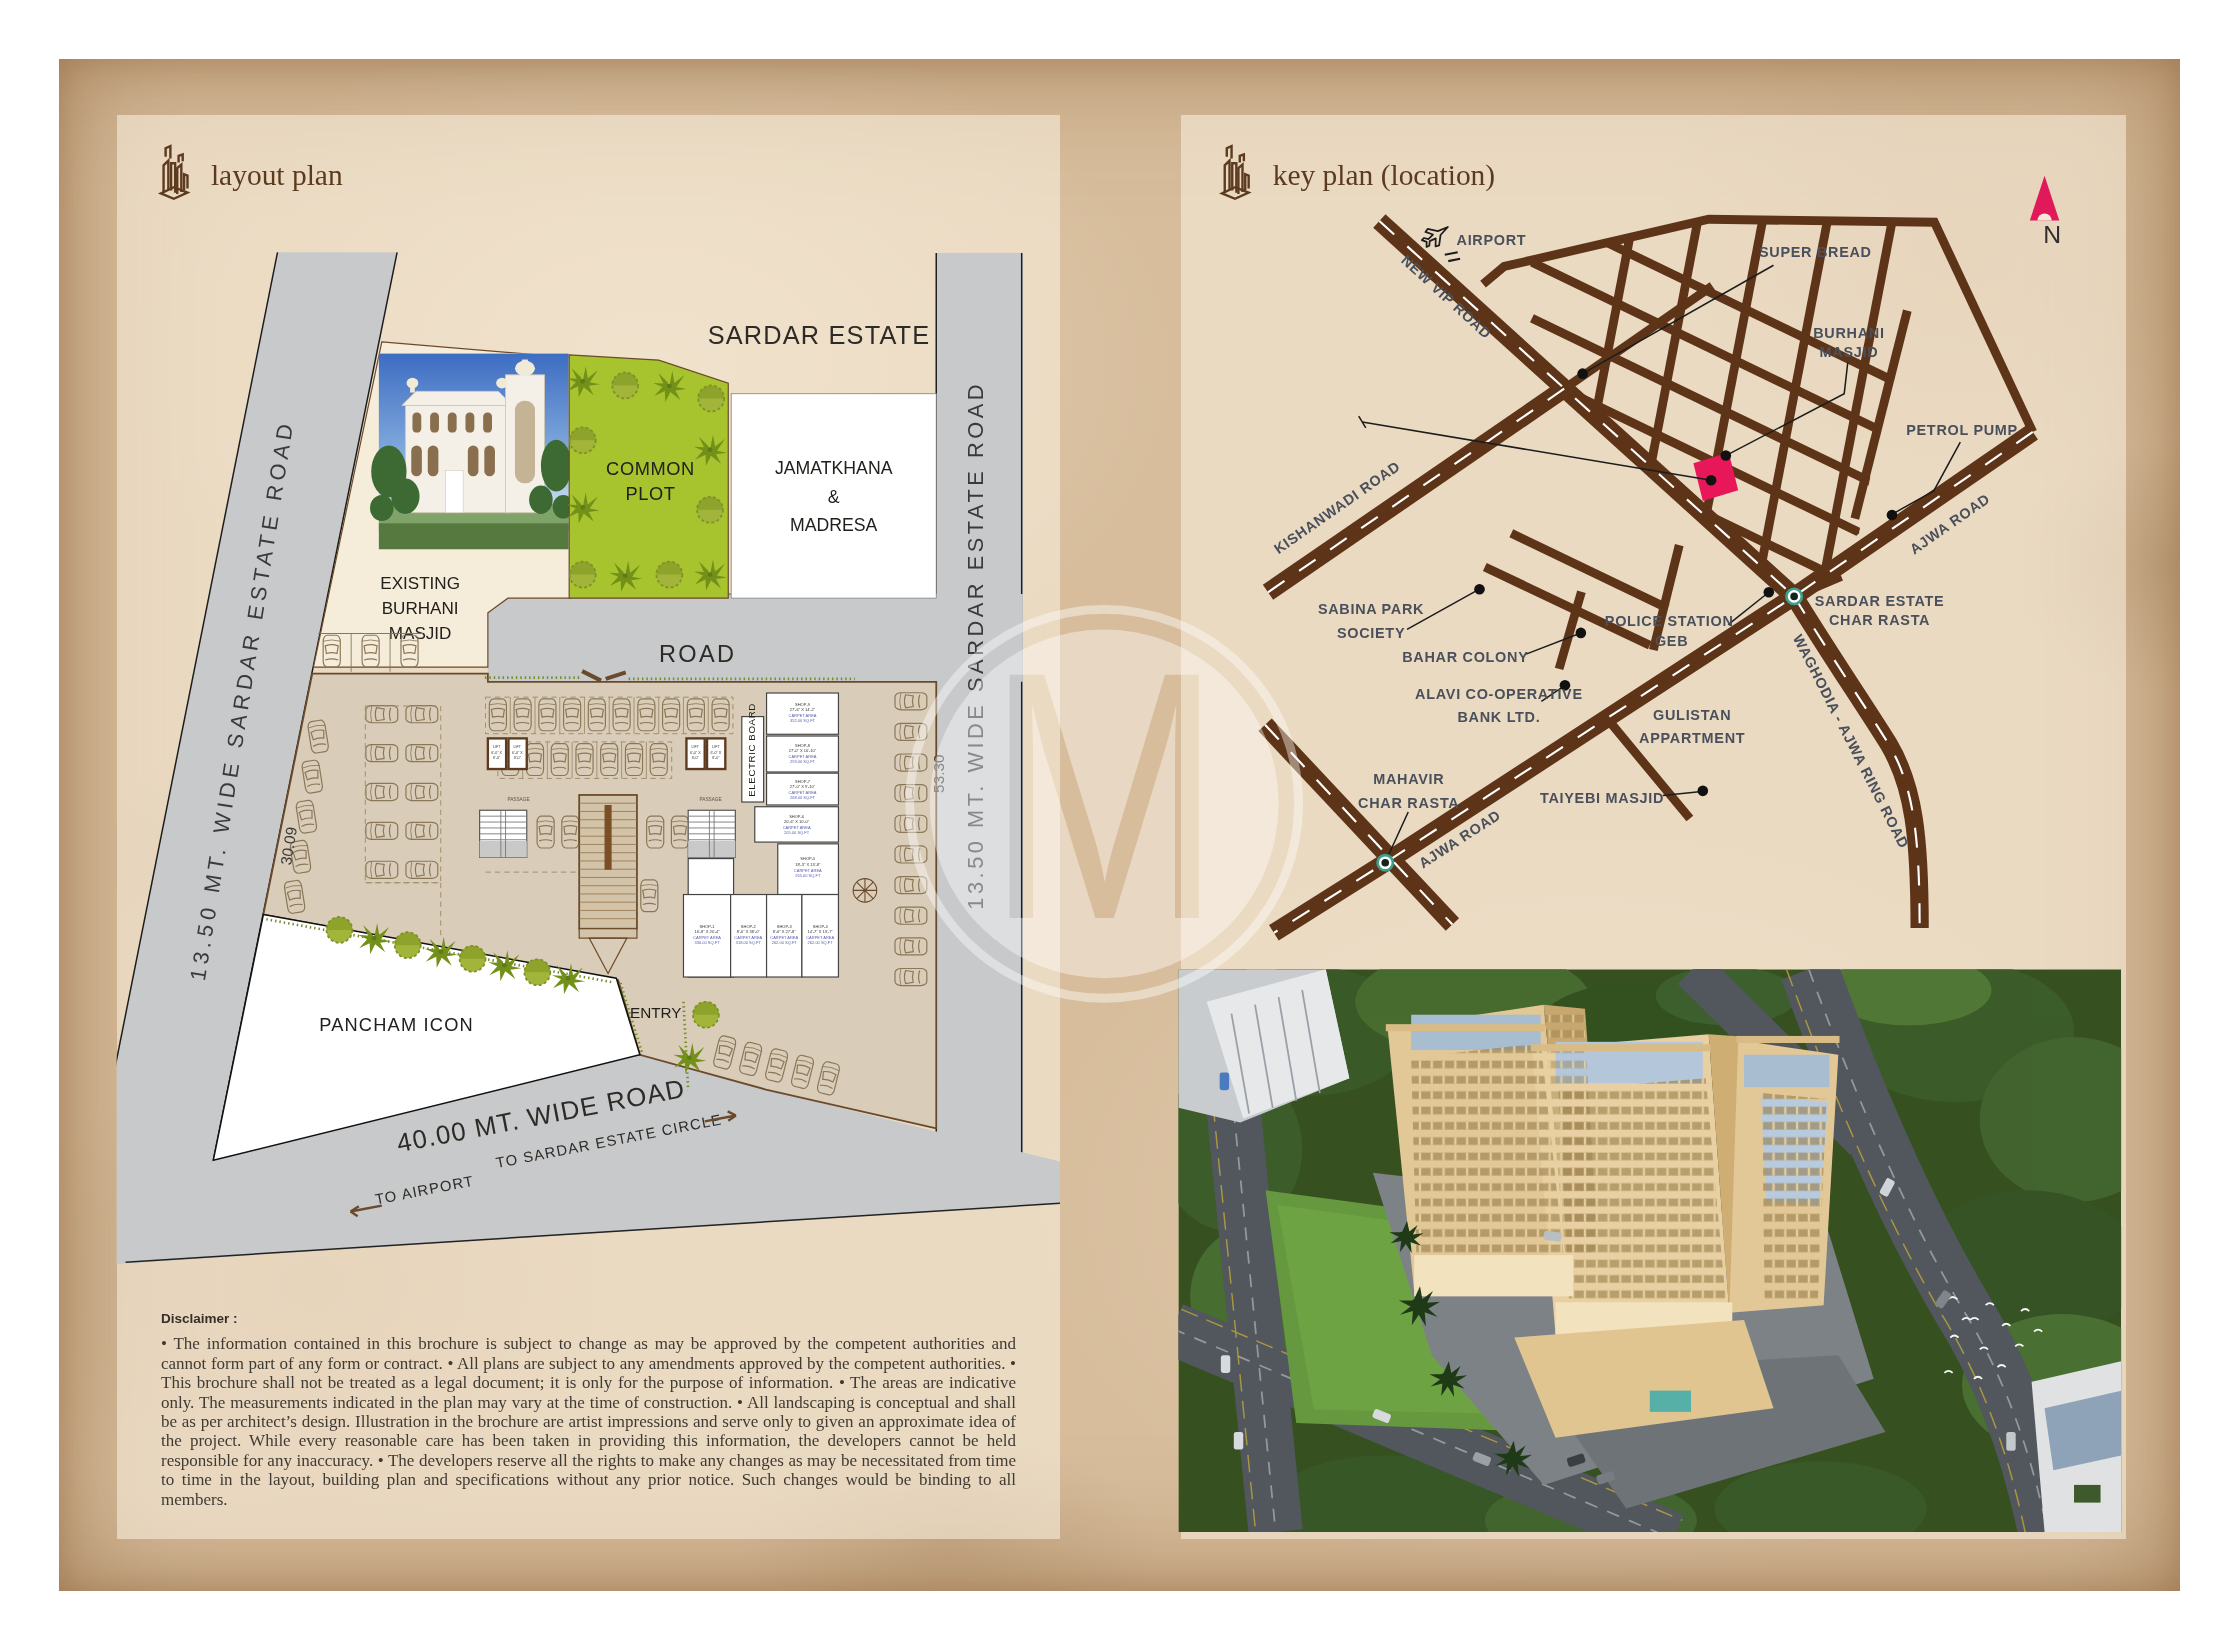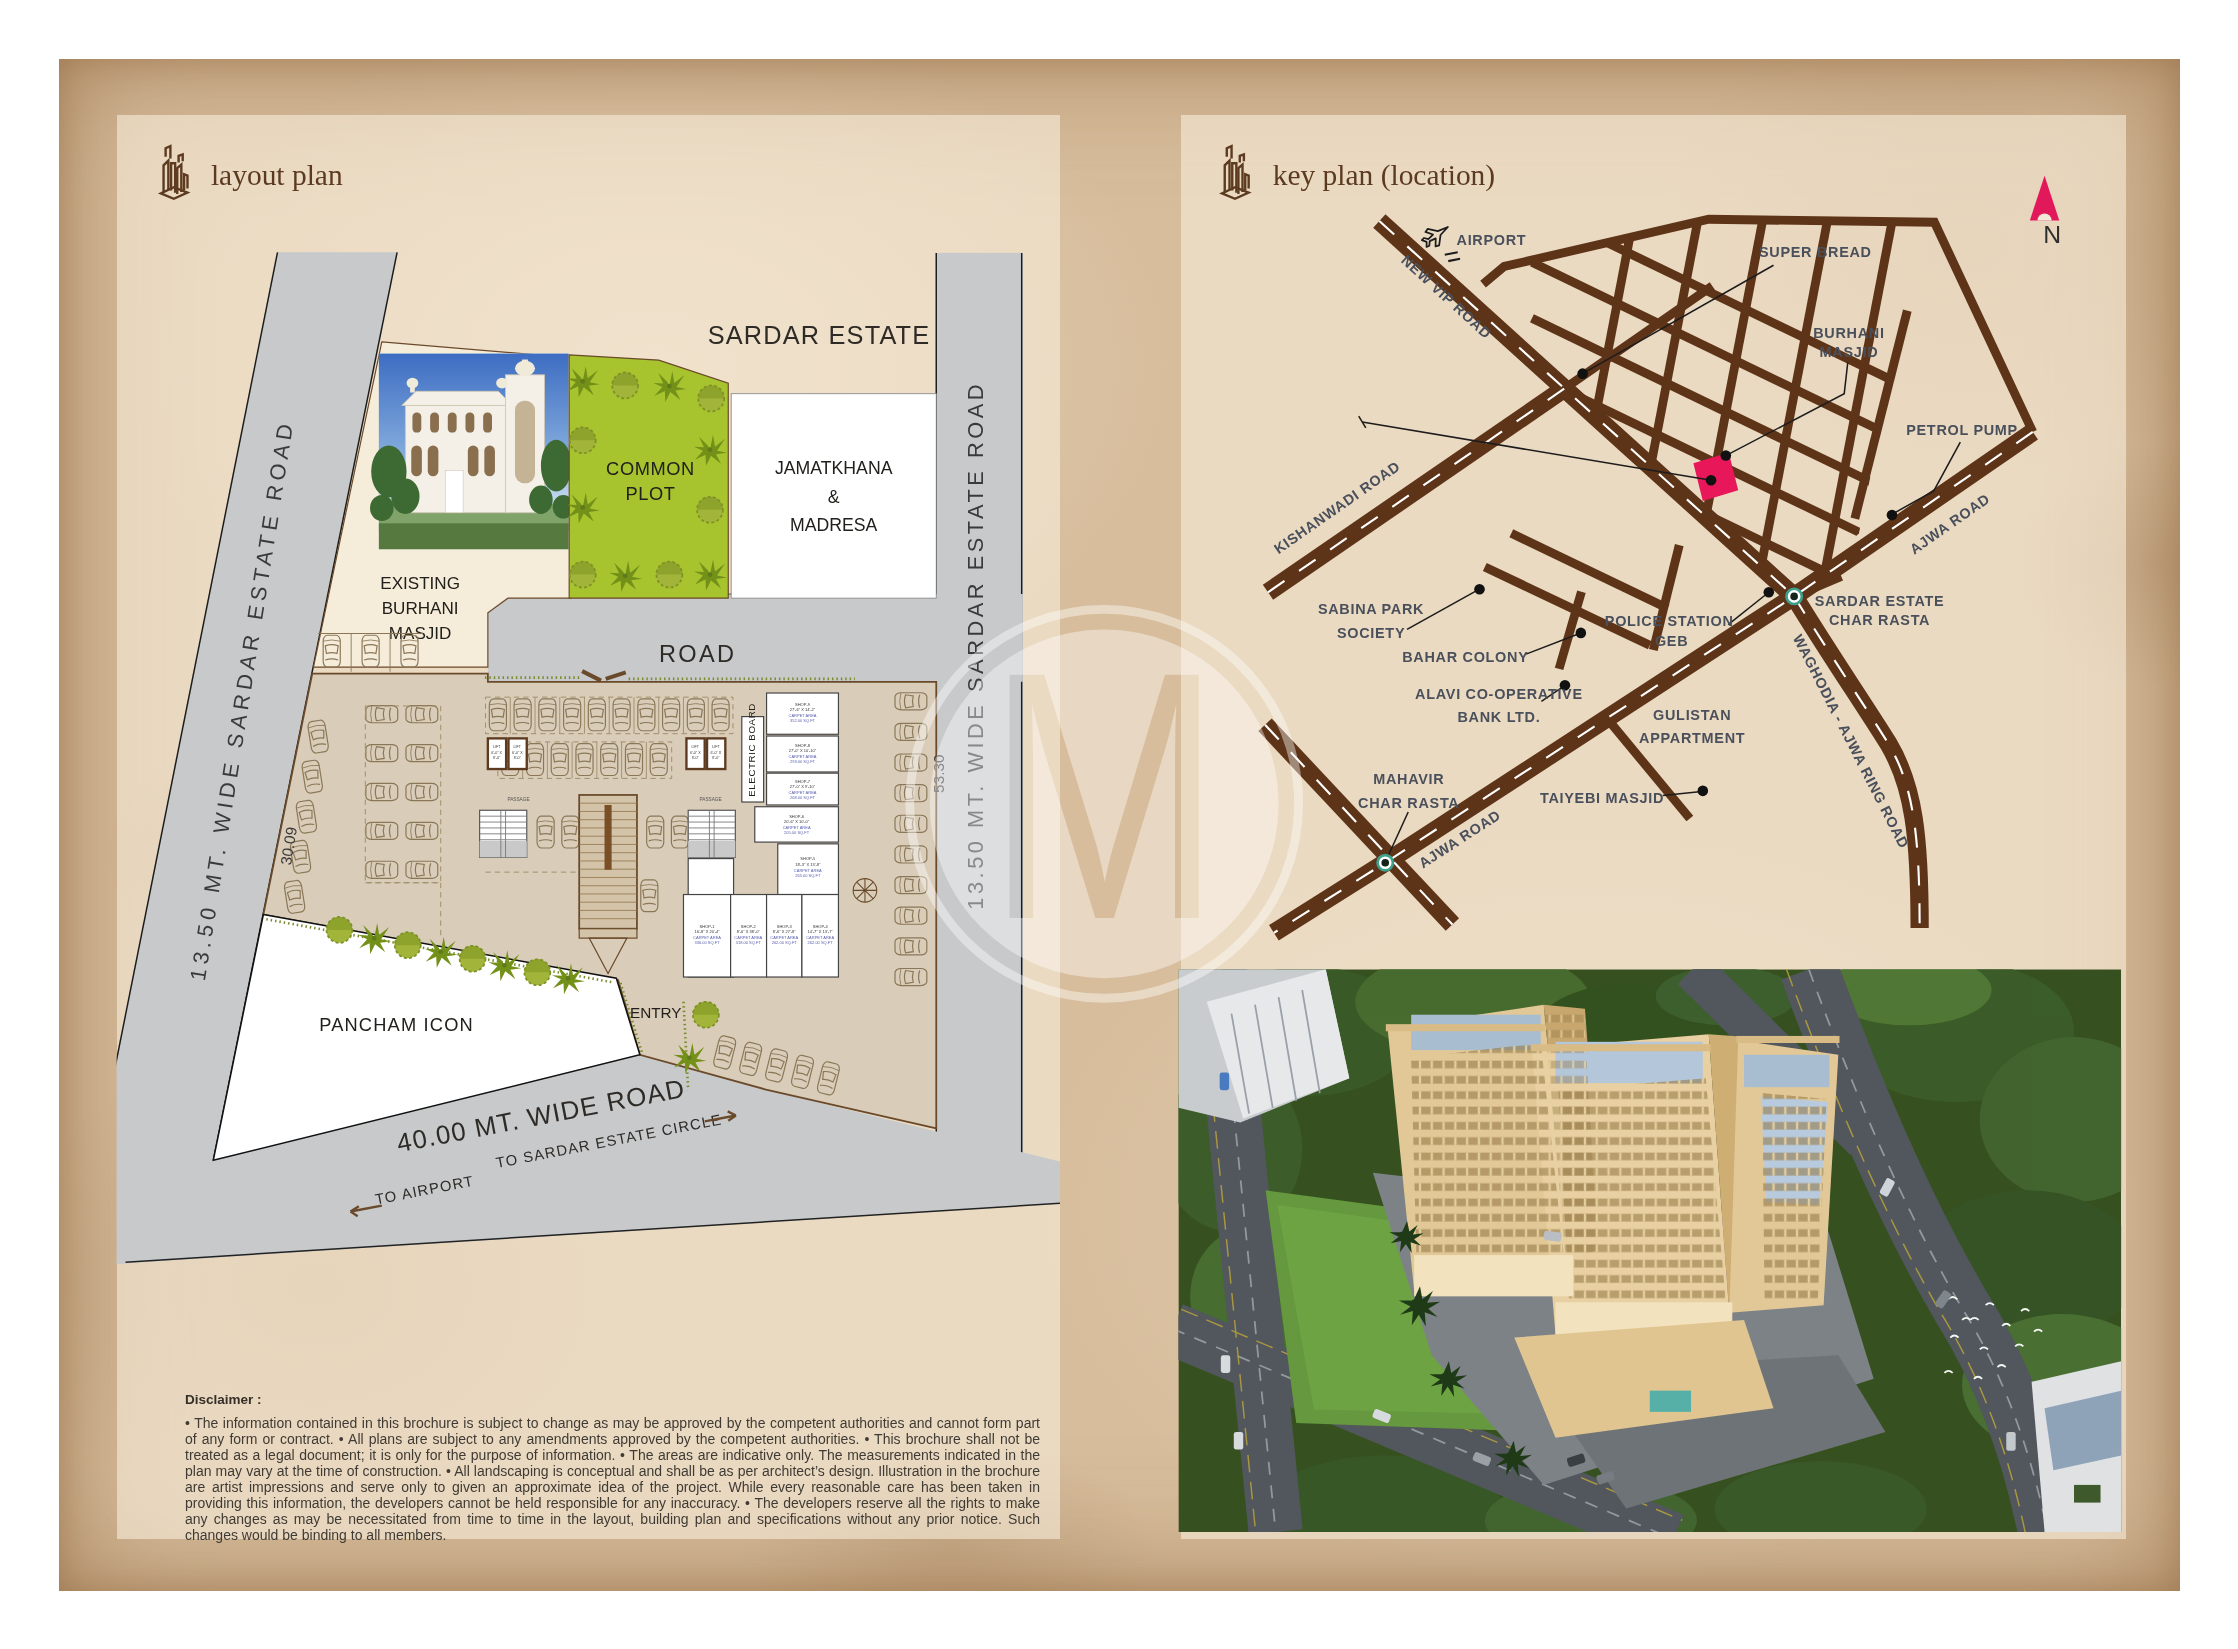--- a/index.html
+++ b/index.html
@@ -11,23 +11,23 @@
       radial-gradient(530px 412px at 90% 12%, rgba(140,95,45,0.12), rgba(140,95,45,0) 60%),
       radial-gradient(236px 177px at 10% 52%, rgba(120,80,40,0.18), rgba(120,80,40,0) 70%),
       radial-gradient(295px 153px at 42% 97%, rgba(120,80,40,0.15), rgba(120,80,40,0) 70%),
       radial-gradient(212px 177px at 99% 33%, rgba(120,80,40,0.14), rgba(120,80,40,0) 70%),
       #d7bd9c;
     box-shadow: inset 0 0 130px rgba(125,80,35,0.5), inset 0 0 35px rgba(125,80,35,0.35);}
   .panel{position:absolute;background:rgba(252,242,226,0.55);}
   #pL{left:117px;top:115px;width:943px;height:1424px;}
   #pR{left:1181px;top:115px;width:945px;height:1424px;}
   #art{position:absolute;left:0;top:0;width:2239px;height:1650px;}
-  #disc{position:absolute;left:161px;top:1392px;width:855px;color:#3f3b34;margin-left:24px;}
+  #disc{position:absolute;left:161px;top:1311px;width:855px;color:#3f3b34;}
   #disc h3{font-size:13.5px;margin:0 0 8.2px 0;color:#343028;}
-  #disc p{font-size:14px;line-height:1.145;margin:0;text-align:justify;}
+  #disc p{font-size:17px;line-height:1.145;margin:0;text-align:justify;font-family:Liberation Serif, serif;}
 </style>
 </head>
 <body>
 <div id="page"></div>
 <div class="panel" id="pL"></div>
 <div class="panel" id="pR"></div>
 <svg id="art" viewBox="0 0 3800 2800">
 <defs>
   <g id="carV" stroke="#8a7758" stroke-width="2" fill="none">
     <rect x="-14.5" y="-27" width="29" height="54" rx="7" ry="10"></rect>

